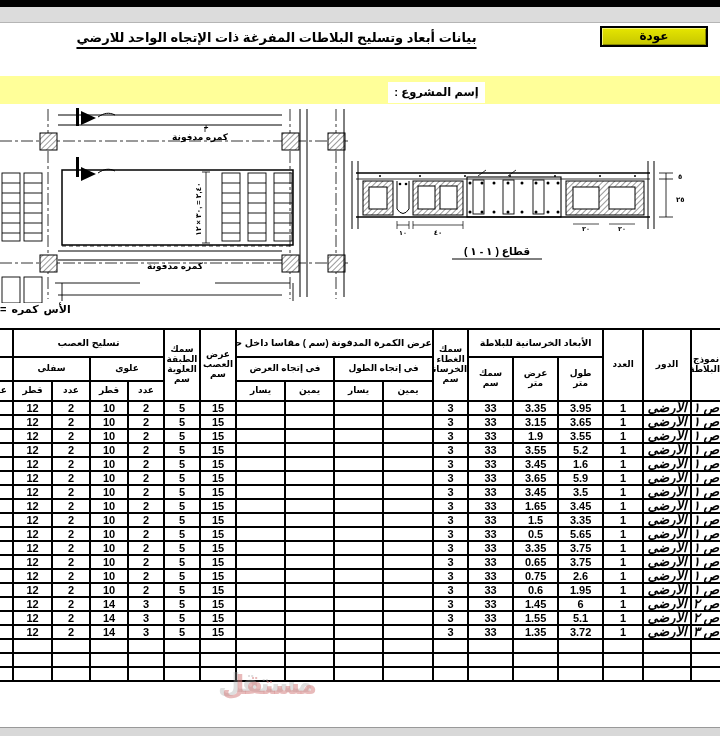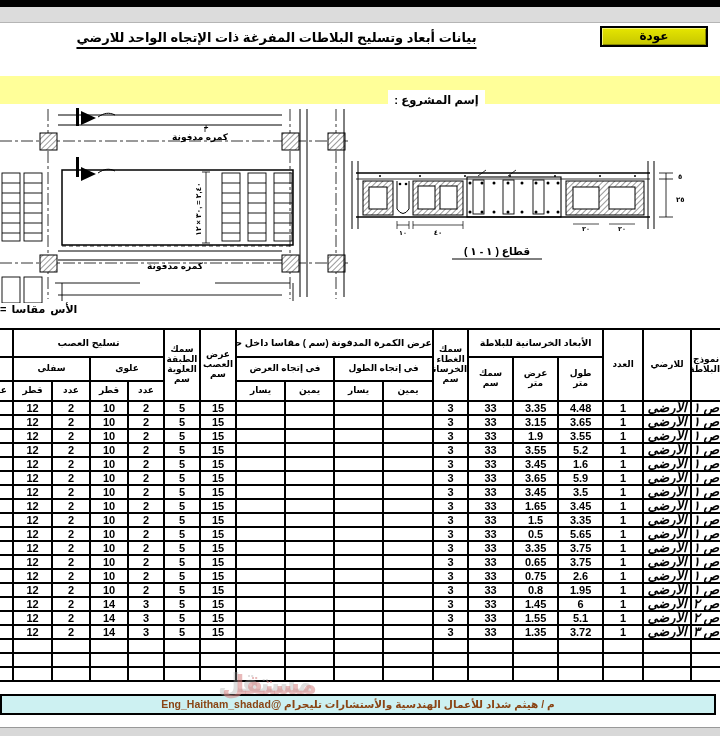--- a/index.html
+++ b/index.html
@@ -19,21 +19,21 @@
     font-size:12px;font-weight:bold;color:#000;text-align:center;line-height:16px;cursor:pointer;}
 
   
   #page-title{position:absolute;left:0;top:30px;width:553px;direction:rtl;text-align:center;
     font-size:13px;font-weight:bold;color:#000;
     text-decoration:underline;text-underline-offset:5px;text-decoration-thickness:2px;}
 
   
   #project-band{position:absolute;left:0;top:76px;width:720px;height:28px;background:#ffff99;}
   #project-label{position:absolute;left:388px;top:82px;width:97px;height:21px;background:#fff;
-    direction:rtl;text-align:center;font-size:11.5px;font-weight:bold;line-height:21px;color:#000;margin-top:8px;}
+    direction:rtl;text-align:center;font-size:11.5px;font-weight:bold;line-height:21px;color:#000;}
   #project-value{position:absolute;left:487px;top:82px;width:150px;height:21px;
     direction:rtl;text-align:right;font-size:12px;font-weight:bold;line-height:21px;color:#000;}
 
   
   #drawing{position:absolute;left:0;top:105px;width:720px;height:198px;}
   #plan-note{position:absolute;left:0;top:301px;height:16px;display:flex;direction:ltr;gap:5px;
     font-size:11px;font-weight:bold;color:#000;align-items:center;}
 
   
   #sheet-table{position:absolute;left:-16px;top:328px;width:736px;}
@@ -280,21 +280,21 @@
         <text x="678" y="74" font-size="7">٥</text>
         <text x="676" y="97" font-size="7">٢٥</text>
         <text x="497" y="150" font-size="10.5" text-anchor="middle" direction="rtl">قطاع ( ١ - ١ )</text>
       </g>
       <line x1="452" y1="154" x2="542" y2="154" stroke-width="1"></line>
     </g>
   </svg>
 
   <div id="plan-note">
     <span>=</span>
-    <span>مقاسا</span>
+    <span>كمره</span>
     <span>الأس</span>
   </div>
 
   <div id="sheet-table">
     <table id="data-table">
         <colgroup>
           <col style="width:30px">
           <col style="width:48px">
           <col style="width:40px">
           <col style="width:45px">
@@ -309,21 +309,21 @@
           <col style="width:36px">
           <col style="width:36px">
           <col style="width:38px">
           <col style="width:38px">
           <col style="width:39px">
           <col style="width:28px">
         </colgroup>
         <thead>
           <tr class="r1">
             <th rowspan="3">نموذج<br>البلاطة</th>
-            <th rowspan="3">للارضي</th>
+            <th rowspan="3">الدور</th>
             <th rowspan="3">العدد</th>
             <th colspan="3" class="grp">الأبعاد الخرسانية للبلاطة</th>
             <th rowspan="3">سمك<br>الغطاء<br>الخرسانى<br>سم</th>
             <th colspan="4" class="grp">عرض الكمرة المدفونة (سم )  مقاسا داخل حدود البلاطة</th>
             <th rowspan="3">عرض<br>العصب<br>سم</th>
             <th rowspan="3">سمك<br>الطبقة<br>العلوية<br>سم</th>
             <th colspan="4" class="grp">تسليح العصب</th>
             <th></th>
           </tr>
           <tr class="r2">
@@ -346,21 +346,21 @@
             <th>عدد</th>
             <th>قطر</th>
             <th>عدد</th>
           </tr>
         </thead>
         <tbody>
           <tr>
             <td class="ar">ص ١</td>
             <td class="ar">الأرضي</td>
             <td class="">1</td>
-            <td class="">4.48</td>
+            <td class="">3.95</td>
             <td class="">3.35</td>
             <td class="">33</td>
             <td class="">3</td>
             <td class=""></td>
             <td class=""></td>
             <td class=""></td>
             <td class=""></td>
             <td class="">15</td>
             <td class="">5</td>
             <td class="">2</td>
@@ -607,21 +607,21 @@
             <td class="">10</td>
             <td class="">2</td>
             <td class="">12</td>
             <td class=""></td>
           </tr>
           <tr>
             <td class="ar">ص ١</td>
             <td class="ar">الأرضي</td>
             <td class="">1</td>
             <td class="">1.95</td>
-            <td class="">0.8</td>
+            <td class="">0.6</td>
             <td class="">33</td>
             <td class="">3</td>
             <td class=""></td>
             <td class=""></td>
             <td class=""></td>
             <td class=""></td>
             <td class="">15</td>
             <td class="">5</td>
             <td class="">2</td>
             <td class="">10</td>
@@ -749,19 +749,16 @@
             <td></td>
             <td></td>
           </tr>
         </tbody>
       </table>
   </div>
 
   <div id="watermark-shadow">مستقل</div>
   <div id="watermark">مستقل</div>
 
-  <div id="footer-bar">
-    <div id="footer-credit">م / هيثم شداد للأعمال الهندسية والأستشارات   تليجرام @Eng_Haitham_shadad</div>
-  </div>
   <div id="page-label">صفحة ٣٣</div>
 
   <div id="bottomstrip"></div>
 </div>
 
 </body></html>

